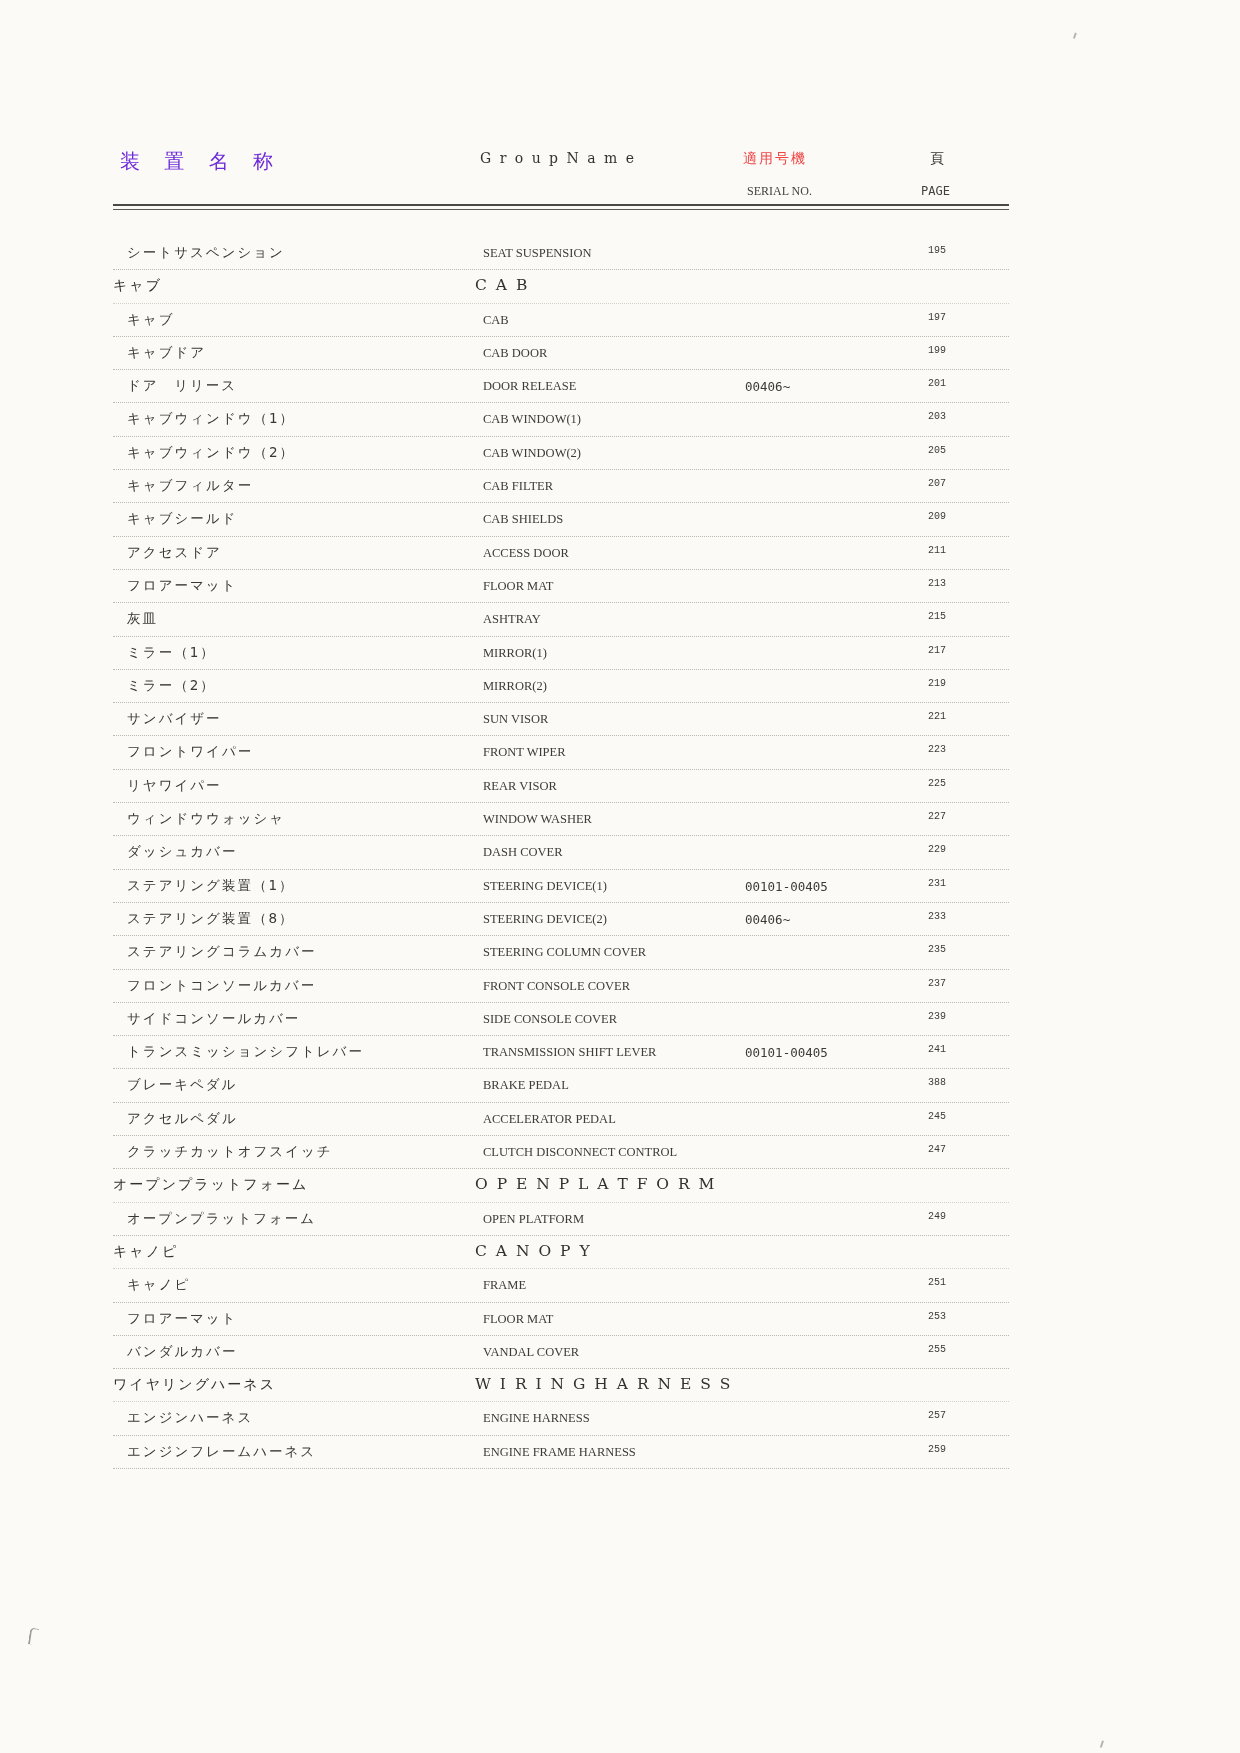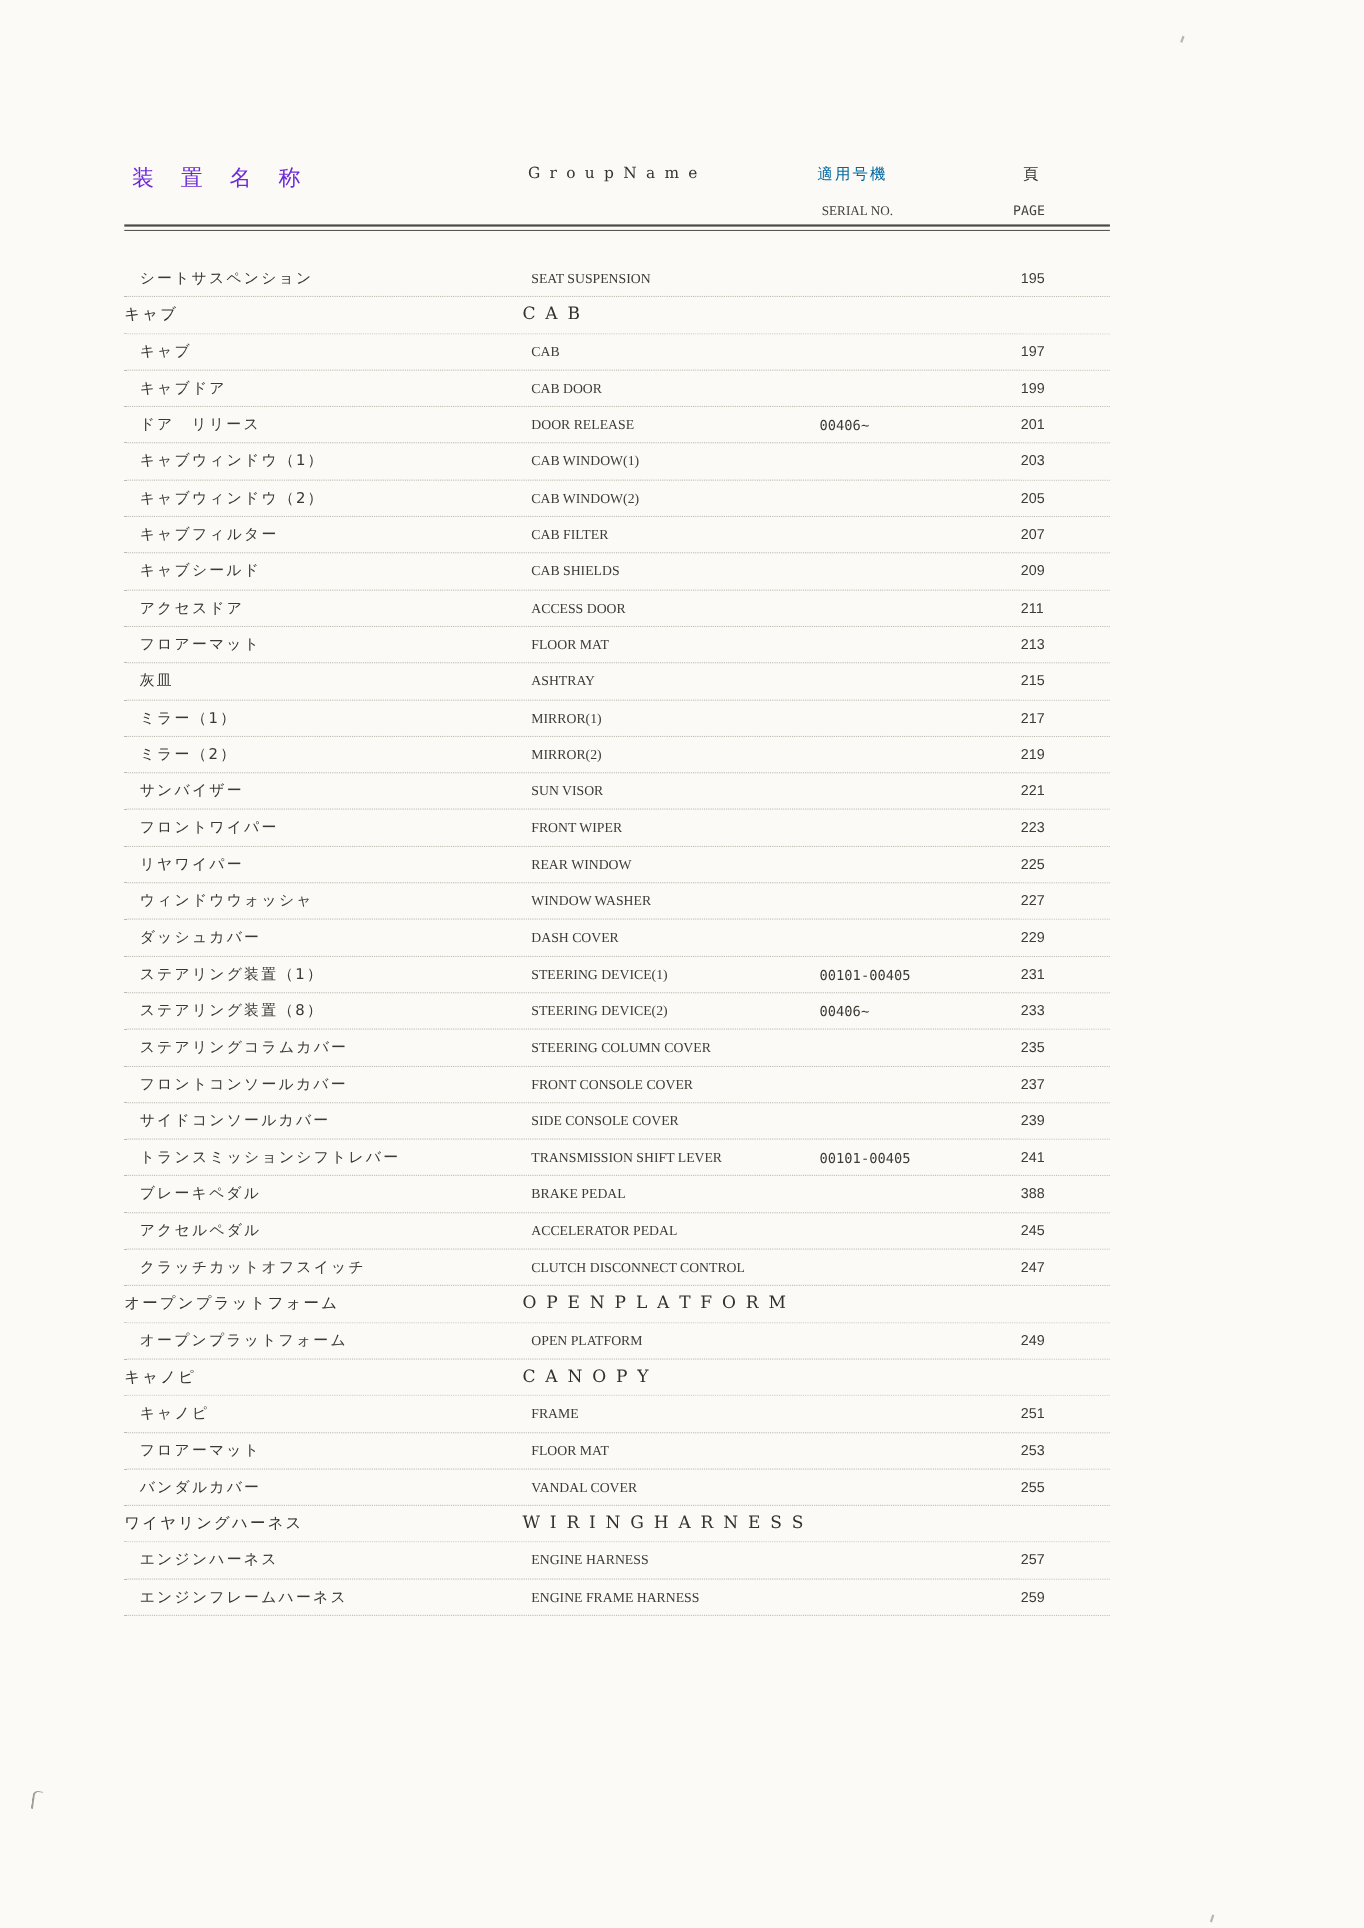--- a/index.html
+++ b/index.html
@@ -20,21 +20,21 @@
     position:absolute;left:120px;top:148px;
     font-size:20px;letter-spacing:9px;color:#6d28d9;white-space:nowrap;text-align:center;
   }
   .hdr-group{
     position:absolute;left:480px;top:150px;
     font-family:"DejaVu Serif",serif;
     font-size:14px;letter-spacing:2px;color:#35332f;white-space:nowrap;
   }
   .hdr-serial-jp{
     position:absolute;left:743px;top:150px;
-    font-size:14px;letter-spacing:2px;color:#0369a1;white-space:nowrap;text-align:right;
+    font-size:14px;letter-spacing:2px;color:#ef4444;white-space:nowrap;text-align:right;
   }
   .hdr-page-jp{
     position:absolute;left:930px;top:150px;
     font-size:14px;color:#35332f;
   }
   .hdr-serial-en{
     position:absolute;left:747px;top:184px;
     font-family:Liberation Serif, serif;
     font-size:12px;color:#44423d;white-space:nowrap;
   }
@@ -66,22 +66,22 @@
     font-family:Liberation Serif, serif;
     font-size:12.5px;color:#3d3b36;white-space:nowrap;
   }
   .row .serial{
     position:absolute;left:632px;top:9px;
     font-family:"DejaVu Sans Mono",monospace;
     font-size:12.5px;color:#3d3b36;white-space:nowrap;
   }
   .row .page{
     position:absolute;left:815px;top:8px;
-    font-family:Liberation Sans, sans-serif;
-    font-size:13px;color:#3d3b36;
+    font-family:Liberation Mono, monospace;
+    font-size:10px;color:#3d3b36;
   }
   .row.section{
     border-bottom:1px dotted #d2cfc5;
   }
   .row.section .jp{
     left:0;top:7px;font-size:14px;letter-spacing:2px;color:#33312d;
   }
   .row.section .en{
     left:362px;top:6px;
     font-family:"DejaVu Serif",serif;
@@ -210,21 +210,21 @@
         <span class="page">221</span>
       </div>
       <div class="row item">
         <span class="jp">フロントワイパー</span>
         <span class="en">FRONT WIPER</span>
         <span class="serial"></span>
         <span class="page">223</span>
       </div>
       <div class="row item">
         <span class="jp">リヤワイパー</span>
-        <span class="en">REAR WINDOW</span>
+        <span class="en">REAR VISOR</span>
         <span class="serial"></span>
         <span class="page">225</span>
       </div>
       <div class="row item">
         <span class="jp">ウィンドウウォッシャ</span>
         <span class="en">WINDOW WASHER</span>
         <span class="serial"></span>
         <span class="page">227</span>
       </div>
       <div class="row item">

